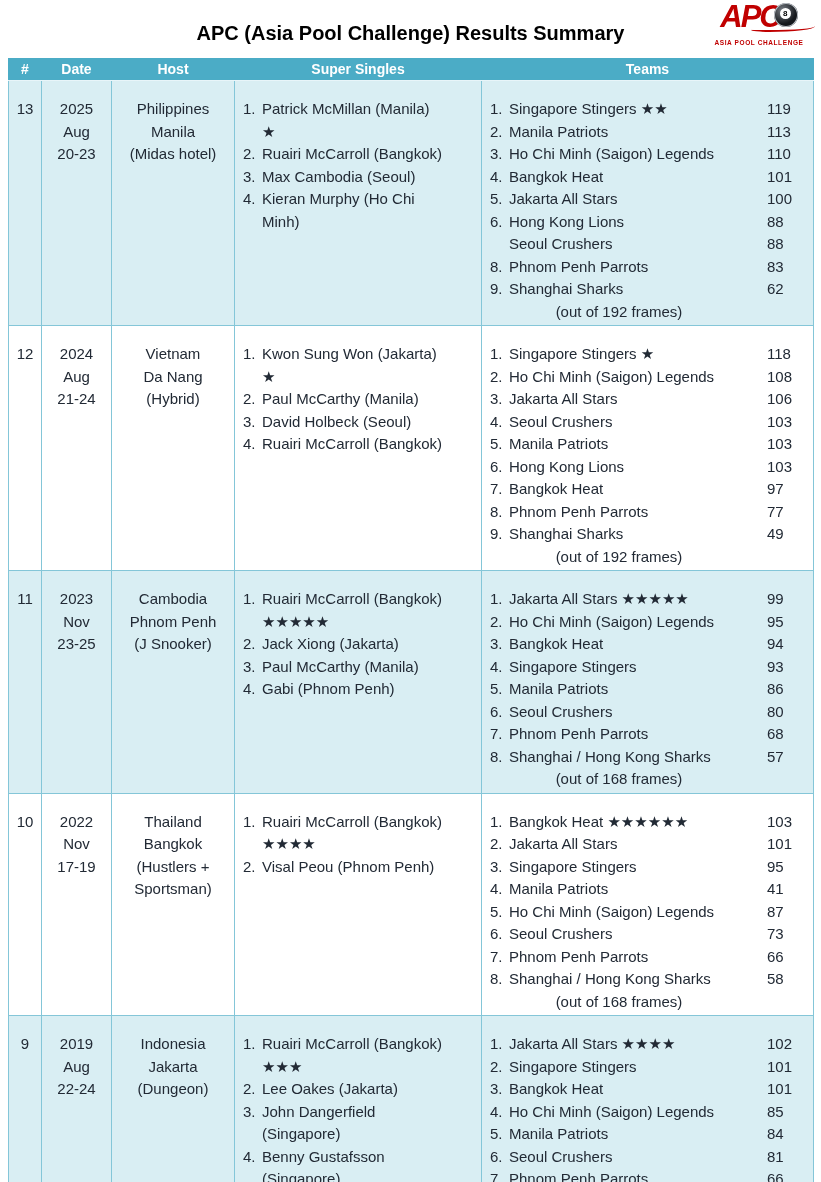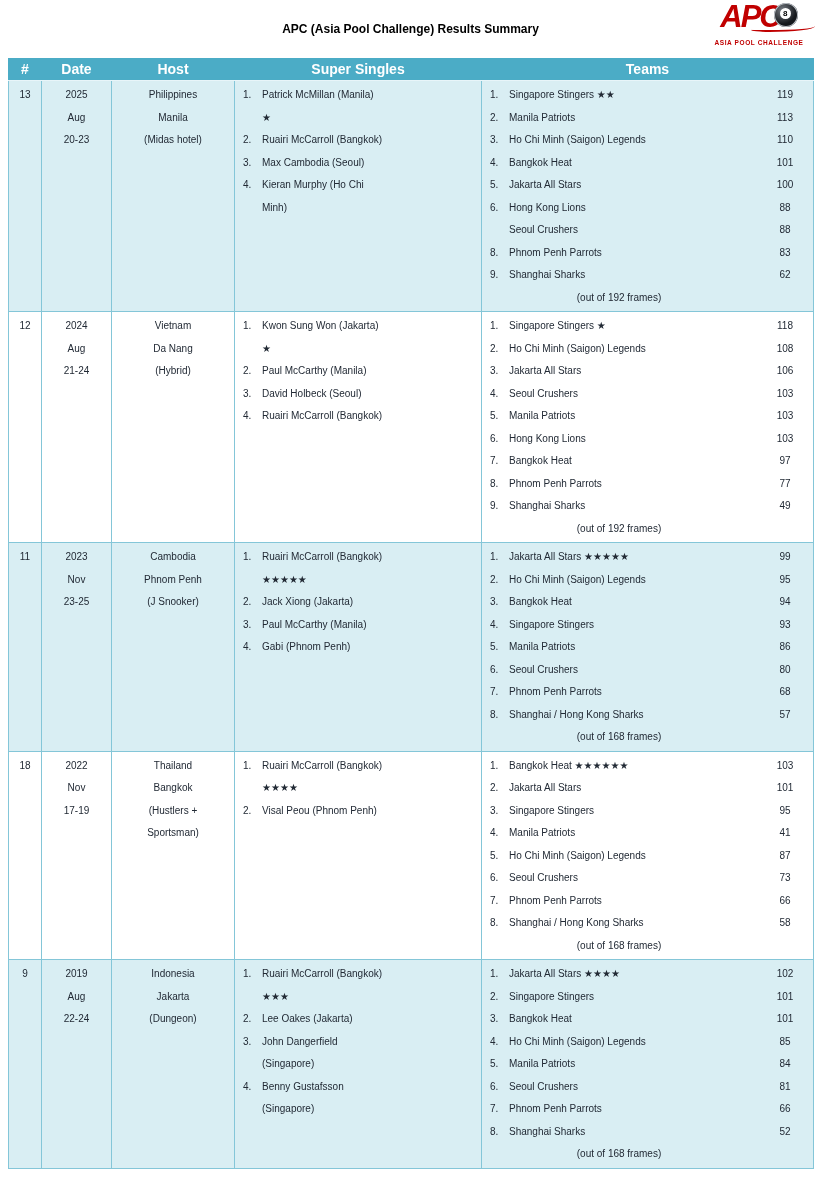--- a/index.html
+++ b/index.html
@@ -12,21 +12,21 @@
   *{box-sizing:border-box;}
   html,body{margin:0;padding:0;}
   body{
     width:821px;min-height:1182px;background:#ffffff;
     font-family:"Liberation Sans",sans-serif;color:var(--text-color);
   }
   .page{position:relative;width:821px;}
   .masthead{position:relative;height:58px;}
   .page-title{
     position:absolute;left:0;right:0;top:22px;
-    text-align:center;font-size:12px;font-weight:700;color:#000;
+    text-align:center;font-size:20px;font-weight:700;color:#000;
   }
   
   .logo{position:absolute;top:2px;right:6px;width:112px;text-align:center;}
   .logo-top{display:flex;align-items:flex-start;justify-content:center;height:34px;}
   .logo-apc{
     color:var(--logo-red);font-size:31px;line-height:30px;font-weight:700;
     font-style:italic;letter-spacing:-2px;
   }
   .logo-ball{
     position:relative;width:24px;height:24px;border-radius:50%;
@@ -54,31 +54,31 @@
   }
   th{
     background:var(--header-bg);color:#fff;font-size:14px;font-weight:700;
     padding:2px 0 3px;border:1px solid var(--header-bg);
     border-left:1px solid rgba(255,255,255,.75);
     border-bottom:1px solid #e8f5f9;
   }
   th:first-child{border-left:1px solid var(--header-bg);}
   td{
     border:1px solid var(--border-color);
-    vertical-align:top;font-size:10px;line-height:22.5px;
-    padding:3px 0 2px;background:#fff;margin-top:12px;
+    vertical-align:top;font-size:15px;line-height:22.5px;
+    padding:17px 0 2px;background:#fff;margin-top:12px;
   }
   tr.alt td{background:var(--row-shade);}
   td.col-num,td.col-date,td.col-host{text-align:center;white-space:pre-line;}
   td.col-singles{padding-left:8px;padding-right:4px;}
   td.col-teams{padding-left:8px;padding-right:10px;}
   .entry{display:flex;align-items:flex-start;}
   .rank{flex:0 0 19px;width:19px;}
   .nm{flex:1;white-space:pre-line;}
-  .score{flex:0 0 36px;text-align:center;}
+  .score{flex:0 0 36px;text-align:left;}
   .frames{text-align:center;padding-right:55px;}
 </style>
 </head>
 <body>
 
 <div class="page">
 
   <div class="masthead">
     <div class="page-title">APC (Asia Pool Challenge) Results Summary</div>
     <div class="logo">
@@ -329,21 +329,21 @@
             </div>
             <div class="entry">
               <span class="rank">8.</span>
               <span class="nm">Shanghai / Hong Kong Sharks</span>
               <span class="score">57</span>
             </div>
             <div class="frames">(out of 168 frames)</div>
           </td>
         </tr>
         <tr>
-          <td class="col-num">18</td>
+          <td class="col-num">10</td>
           <td class="col-date">2022
 Nov
 17-19</td>
           <td class="col-host">Thailand
 Bangkok
 (Hustlers +
 Sportsman)</td>
           <td class="col-singles">
             <div class="entry">
               <span class="rank">1.</span>

